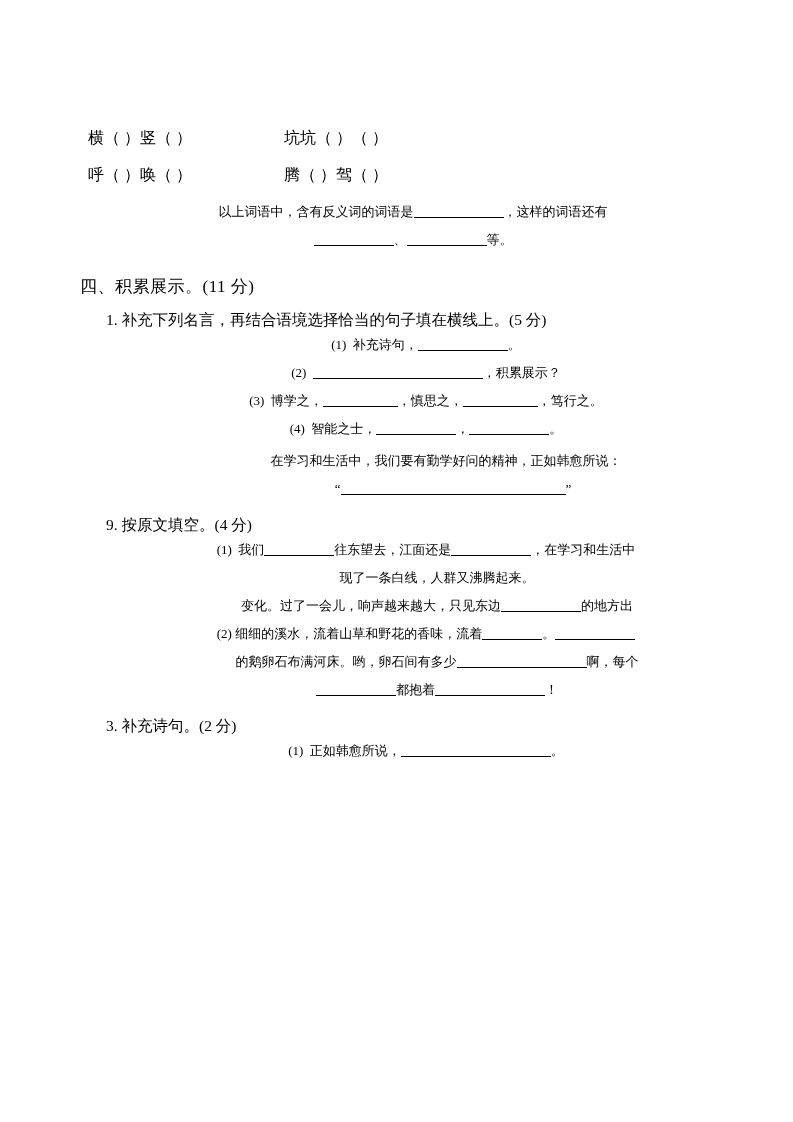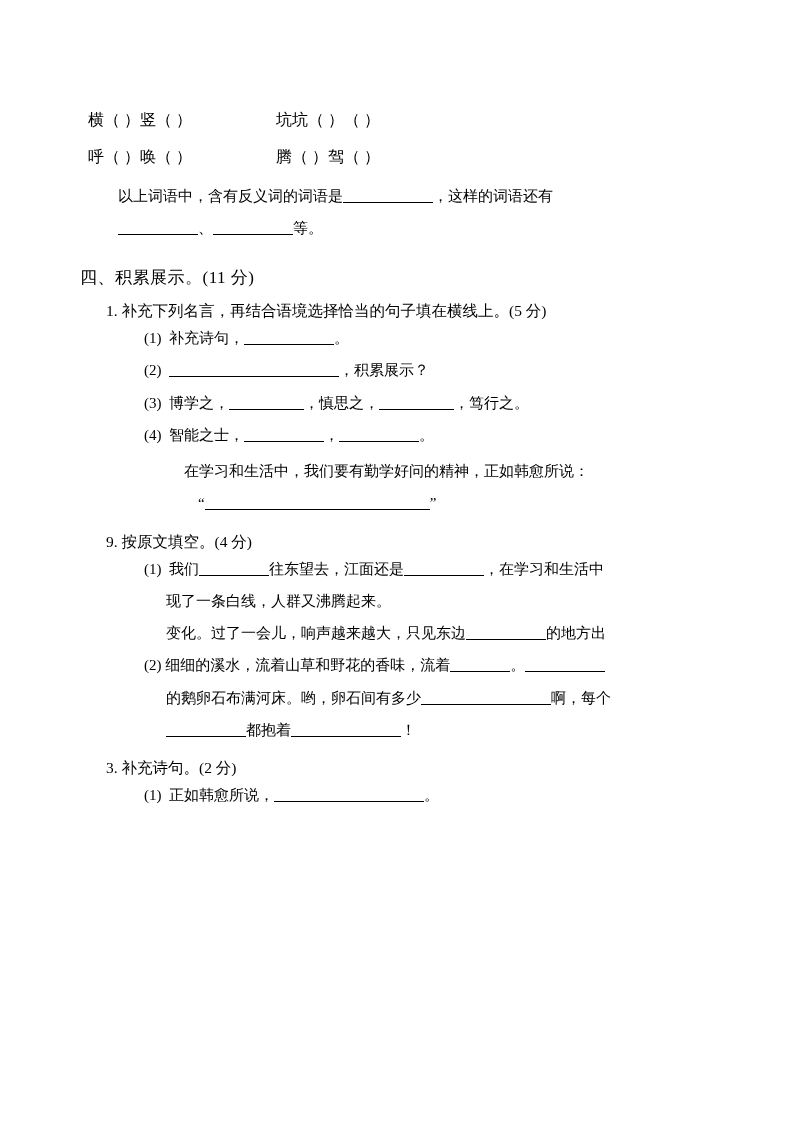--- a/index.html
+++ b/index.html
@@ -17,26 +17,27 @@
   }
   .page {
     position: relative;
     width: 793px;
     height: 1122px;
     padding: 0;
   }
   .content {
     position: absolute;
     left: 88px;
-    top: 102px;
+    top: 120px;
     width: 620px;
   }
   .line {
     line-height: 2.15;
-    font-size: 15px;
+    font-size: 13px;
+    text-align: center;
   }
   .indent-q { padding-left: 30px; }
   .indent-sub { padding-left: 56px; }
   .indent-sub2 { padding-left: 78px; }
   .indent-para { padding-left: 96px; }
   .blank {
     display: inline-block;
     border-bottom: 1px solid #000;
     height: 1em;
     vertical-align: -2px;
@@ -62,21 +63,21 @@
     margin-top: 12px;
     font-size: 15.5px;
     padding-left: 18px;
   }
   .group-row {
     display: flex;
     font-size: 16px;
     line-height: 2.3;
   }
   .group-row .cell1 { width: 188px; }
-  .group-row .cell2 { width: 200px; }
+  .group-row .cell2 { width: 200px; margin-left: 8px; }
   .gap-sm { height: 4px; }
   .quote-line {
     padding-left: 110px;
   }
   .quote-blank {
     display: inline-block;
     border-bottom: 1px solid #000;
     width: 225px;
     height: 1em;
     vertical-align: -2px;

